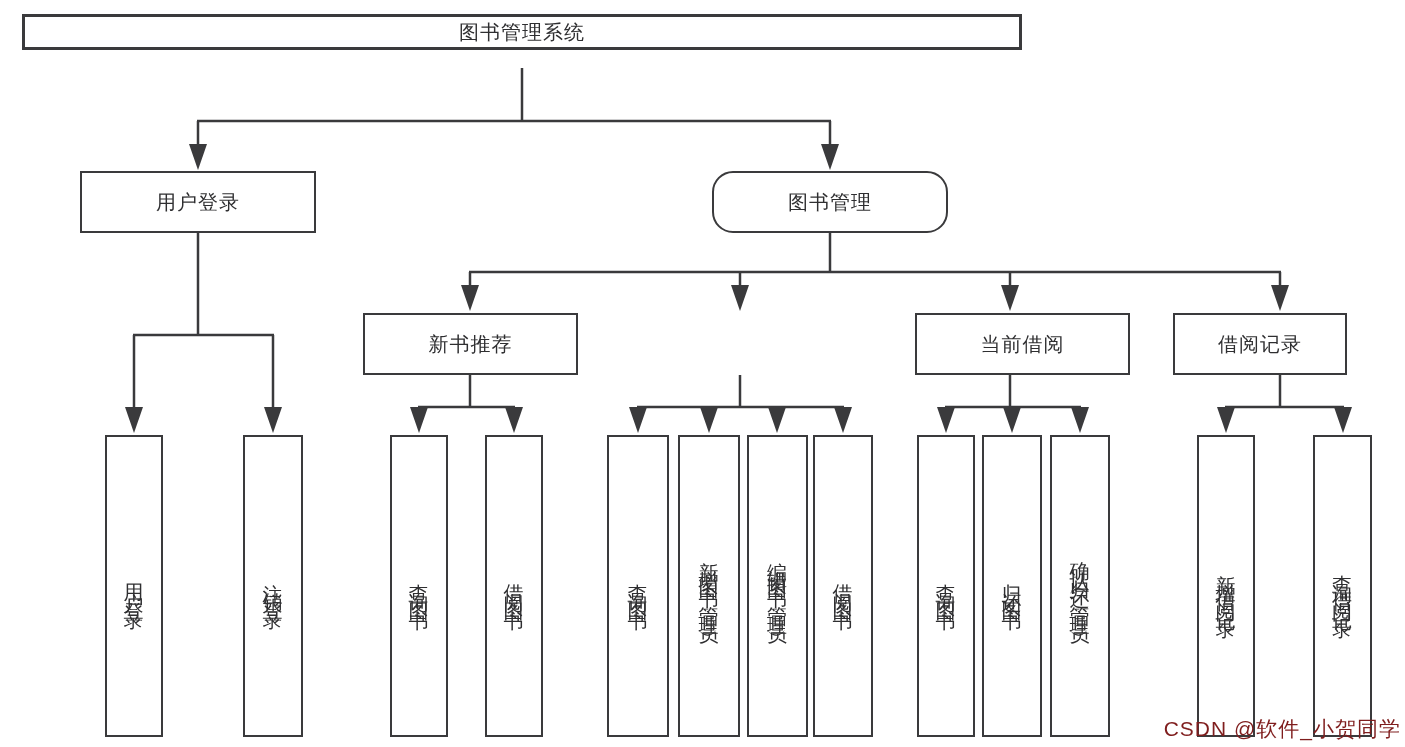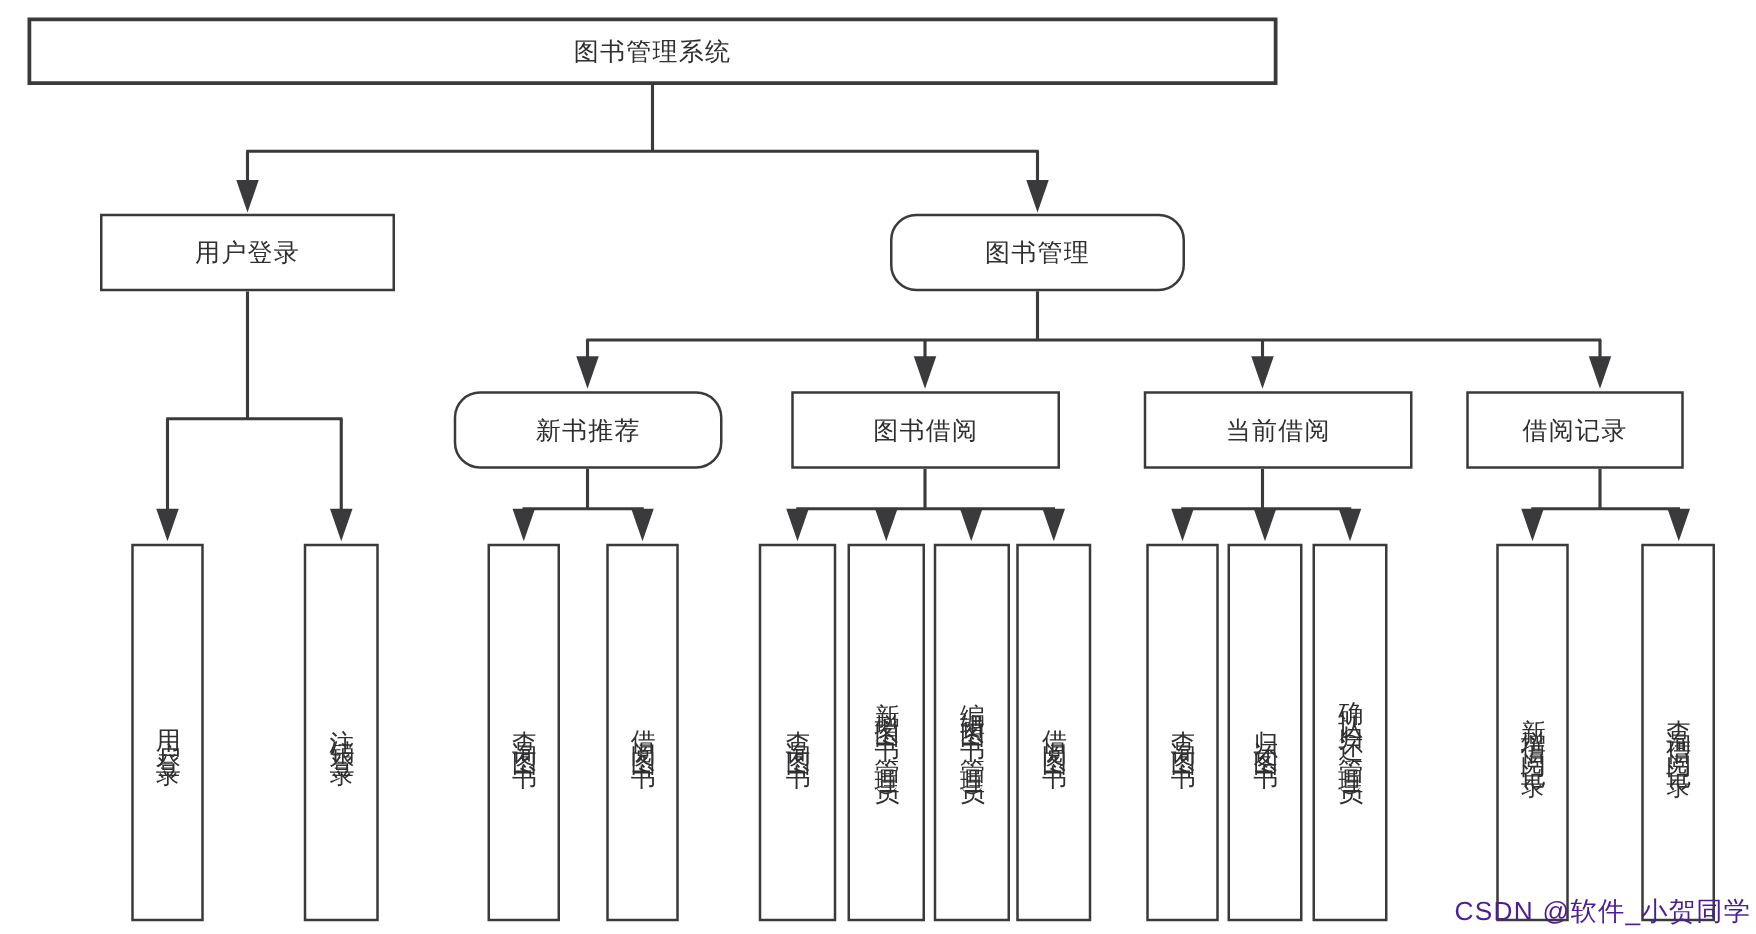--- a/index.html
+++ b/index.html
@@ -25,26 +25,26 @@
   .box.v{border-width:2px;}
   .box.v .vlbl{
     writing-mode:vertical-rl;
     text-orientation:mixed;
     font-size:20px;
     letter-spacing:9px;
     line-height:1;
     color:#2f2f31;
   }
   
-  #n-root {left:22px; top:14px; width:1000px; height:54px; border-width:3px;}
+  #n-root {left:22px; top:14px; width:1000px; height:36px; border-width:3px;}
   
   #n-l2-0 {left:80px;  top:171px; width:236px; height:62px;}
   #n-l2-1 {left:712px; top:171px; width:236px; height:62px;border-radius:21px;}
   
-  #n-l3-0 {left:363px;  top:313px; width:215px; height:62px;border-radius:21px;}
+  #n-l3-0 {left:363px;  top:313px; width:215px; height:62px;}
   #n-l3-1 {left:633px;  top:313px; width:215px; height:62px;}
   #n-l3-2 {left:903px;  top:313px; width:215px; height:62px;margin-left:12px;}
   #n-l3-3 {left:1173px; top:313px; width:174px; height:62px;}
   
   .leaf{top:435px;height:302px;}
   #n-leaf-0  {left:105px;  width:58px;}
   #n-leaf-1  {left:243px;  width:60px;}
   #n-leaf-2  {left:390px;  width:58px;}
   #n-leaf-3  {left:485px;  width:58px;}
   #n-leaf-4  {left:607px;  width:62px;}
@@ -53,21 +53,21 @@
   #n-leaf-7  {left:813px;  width:60px;}
   #n-leaf-8  {left:917px;  width:58px;}
   #n-leaf-9  {left:982px;  width:60px;}
   #n-leaf-10 {left:1050px; width:60px;}
   #n-leaf-11 {left:1197px; width:58px;}
   #n-leaf-12 {left:1313px; width:59px;}
   #watermark{
     position:absolute;
     right:4px;bottom:4px;
     font-size:21px;
-    color:#4c1d95;
+    color:#7f1d1d;
     letter-spacing:1px;
     white-space:nowrap;
     z-index:10;
   }
 </style>
 </head>
 <body>
 
 <div id="canvas">
 
@@ -131,23 +131,20 @@
   <div class="box h" id="n-l2-0">
     <span class="lbl">用户登录</span>
   </div>
   <div class="box h" id="n-l2-1">
     <span class="lbl">图书管理</span>
   </div>
 
   <div class="box h" id="n-l3-0">
     <span class="lbl">新书推荐</span>
   </div>
-  <div class="box h" id="n-l3-1">
-    <span class="lbl">图书借阅</span>
-  </div>
   <div class="box h" id="n-l3-2">
     <span class="lbl">当前借阅</span>
   </div>
   <div class="box h" id="n-l3-3">
     <span class="lbl">借阅记录</span>
   </div>
 
   <div class="box v leaf" id="n-leaf-0">
     <span class="vlbl">用户登录</span>
   </div>

